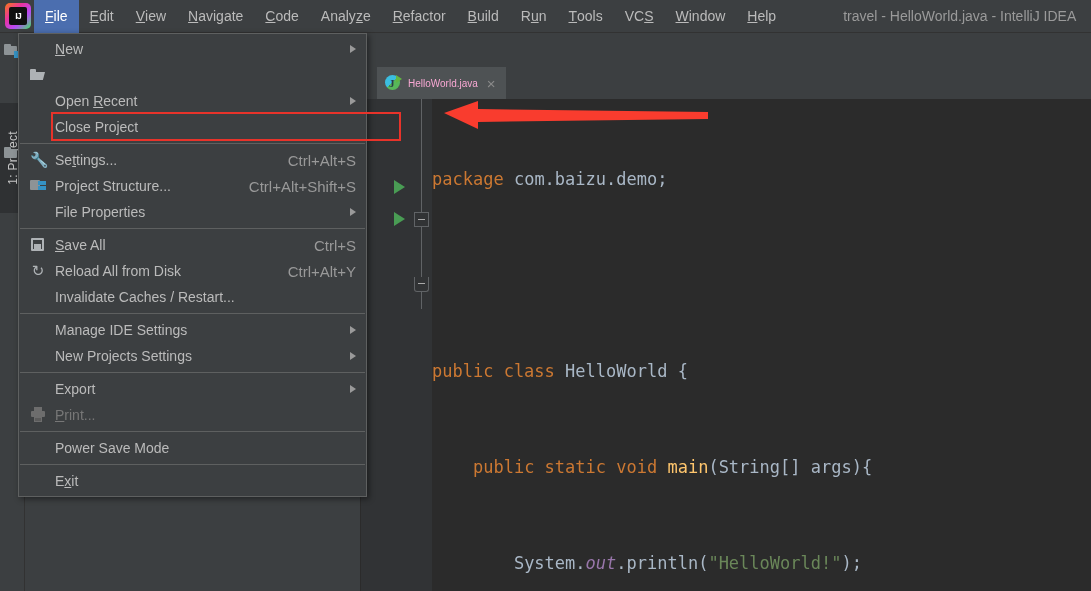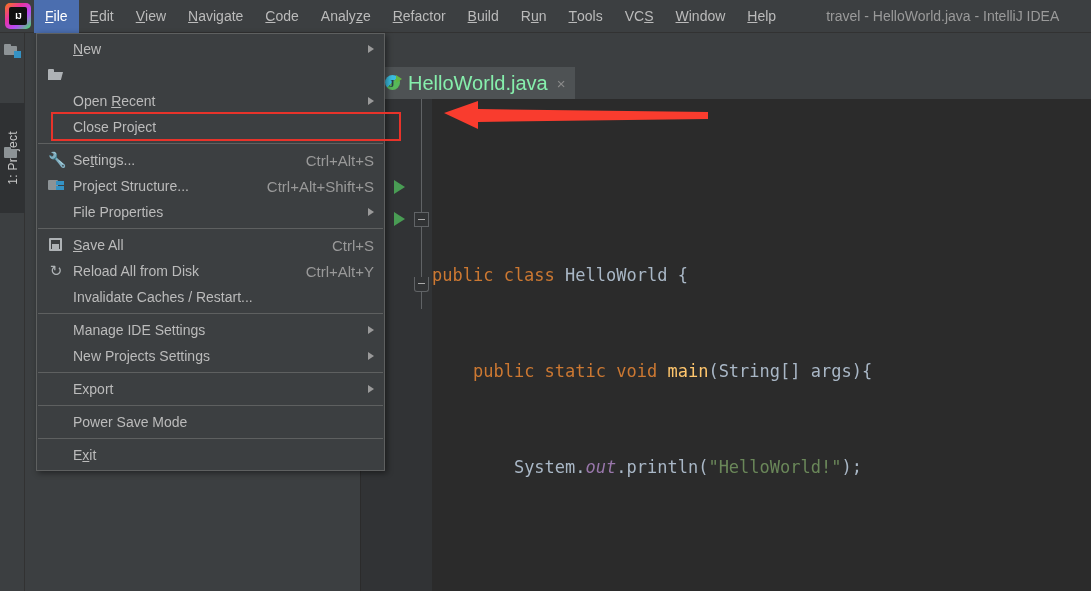--- a/index.html
+++ b/index.html
@@ -51,21 +51,21 @@
     color: #bbbbbb;
     font-size: 14px;
     white-space: nowrap;
   }
   .menu-item.active {
     background: #4b6eaf;
     color: #ffffff;
   }
   .menu-item u { text-decoration: underline; }
   .win-title {
-    margin-left: 39px;
+    margin-left: 56px;
     color: #9a9a9a;
     font-size: 14px;
     white-space: nowrap;
   }
 
   
   .toolstrip {
     position: absolute; left: 0; top: 33px;
     width: 25px; height: 558px;
     background: #3c3f41;
@@ -155,21 +155,21 @@
     color: #2a3c46; font-size: 11px; font-weight: bold;
     font-family: "Liberation Serif", serif;
   }
   .java-icon .run {
     position: absolute; right: -1px; top: 0px;
     width: 0; height: 0;
     border-left: 6px solid #62b543;
     border-top: 4px solid transparent;
     border-bottom: 4px solid transparent;
   }
-  .tab-label { color: #86efac; font-size: 20px; white-space: nowrap; }
+  .tab-label { color: #f9a8d4; font-size: 10px; white-space: nowrap; }
   .tab-close { color: #8b8b8b; font-size: 15px; line-height: 1; margin-left: 2px; }
 
   .editor-body {
     position: absolute; left: 0; top: 66px;
     width: 730px; height: 492px;
     background: #2b2b2b;
   }
   .gutter {
     position: absolute; left: 0; top: 0;
     width: 71px; height: 492px;
@@ -216,21 +216,21 @@
   .code .line { height: 32px; }
   .kw   { color: #cc7832; }
   .cls  { color: #a9b7c6; }
   .mname{ color: #ffc66d; text-align: right; }
   .str  { color: #6a8759; }
   .stat { color: #9876aa; font-style: italic; }
   .plain{ color: #a9b7c6; }
 
   
   .dropdown {
-    position: absolute; left: 36px; top: 33px;
+    position: absolute; left: 18px; top: 33px;
     width: 349px;
     background: #3c3f41;
     border: 1px solid #5e6060;
     box-shadow: 2px 2px 6px rgba(0,0,0,0.45);
     padding: 2px 0;
     z-index: 40;
   }
   .mrow {
     position: relative;
     height: 26px;
@@ -343,20 +343,21 @@
     <div class="editor-body">
       <div class="gutter">
         <div class="fold-line"></div>
         <div class="run-marker" style="top:81px;"></div>
         <div class="run-marker" style="top:113px;"></div>
         <div class="fold-box" style="top:113px;"></div>
         <div class="fold-box end" style="top:178px;"></div>
       </div>
 
       <div class="code">
+        <div class="line"><span class="kw">package</span> <span class="plain">com.baizu.demo;</span></div>
         <div class="line"></div>
         <div class="line"><span class="kw">public class</span> <span class="cls">HelloWorld</span> <span class="plain">{</span></div>
         <div class="line">    <span class="kw">public static void</span> <span class="mname">main</span><span class="plain">(String[] args){</span></div>
         <div class="line">        <span class="plain">System.</span><span class="stat">out</span><span class="plain">.println(</span><span class="str">"HelloWorld!"</span><span class="plain">);</span></div>
         
         
       </div>
     </div>
   </div>
 
@@ -459,20 +460,28 @@
       <span class="arrow"></span>
     </div>
 
     <div class="sep"></div>
 
     <div class="mrow">
       <span class="label">Export</span>
       <span class="arrow"></span>
     </div>
 
+    <div class="mrow disabled">
+      <span class="mi ic-print">
+        <span class="top"></span>
+        <span class="mid"></span>
+        <span class="bot"></span>
+      </span>
+      <span class="label"><u>P</u>rint...</span>
+    </div>
 
     <div class="sep"></div>
 
     <div class="mrow">
       <span class="label">Power Save Mode</span>
     </div>
 
     <div class="sep"></div>
 
     <div class="mrow">

